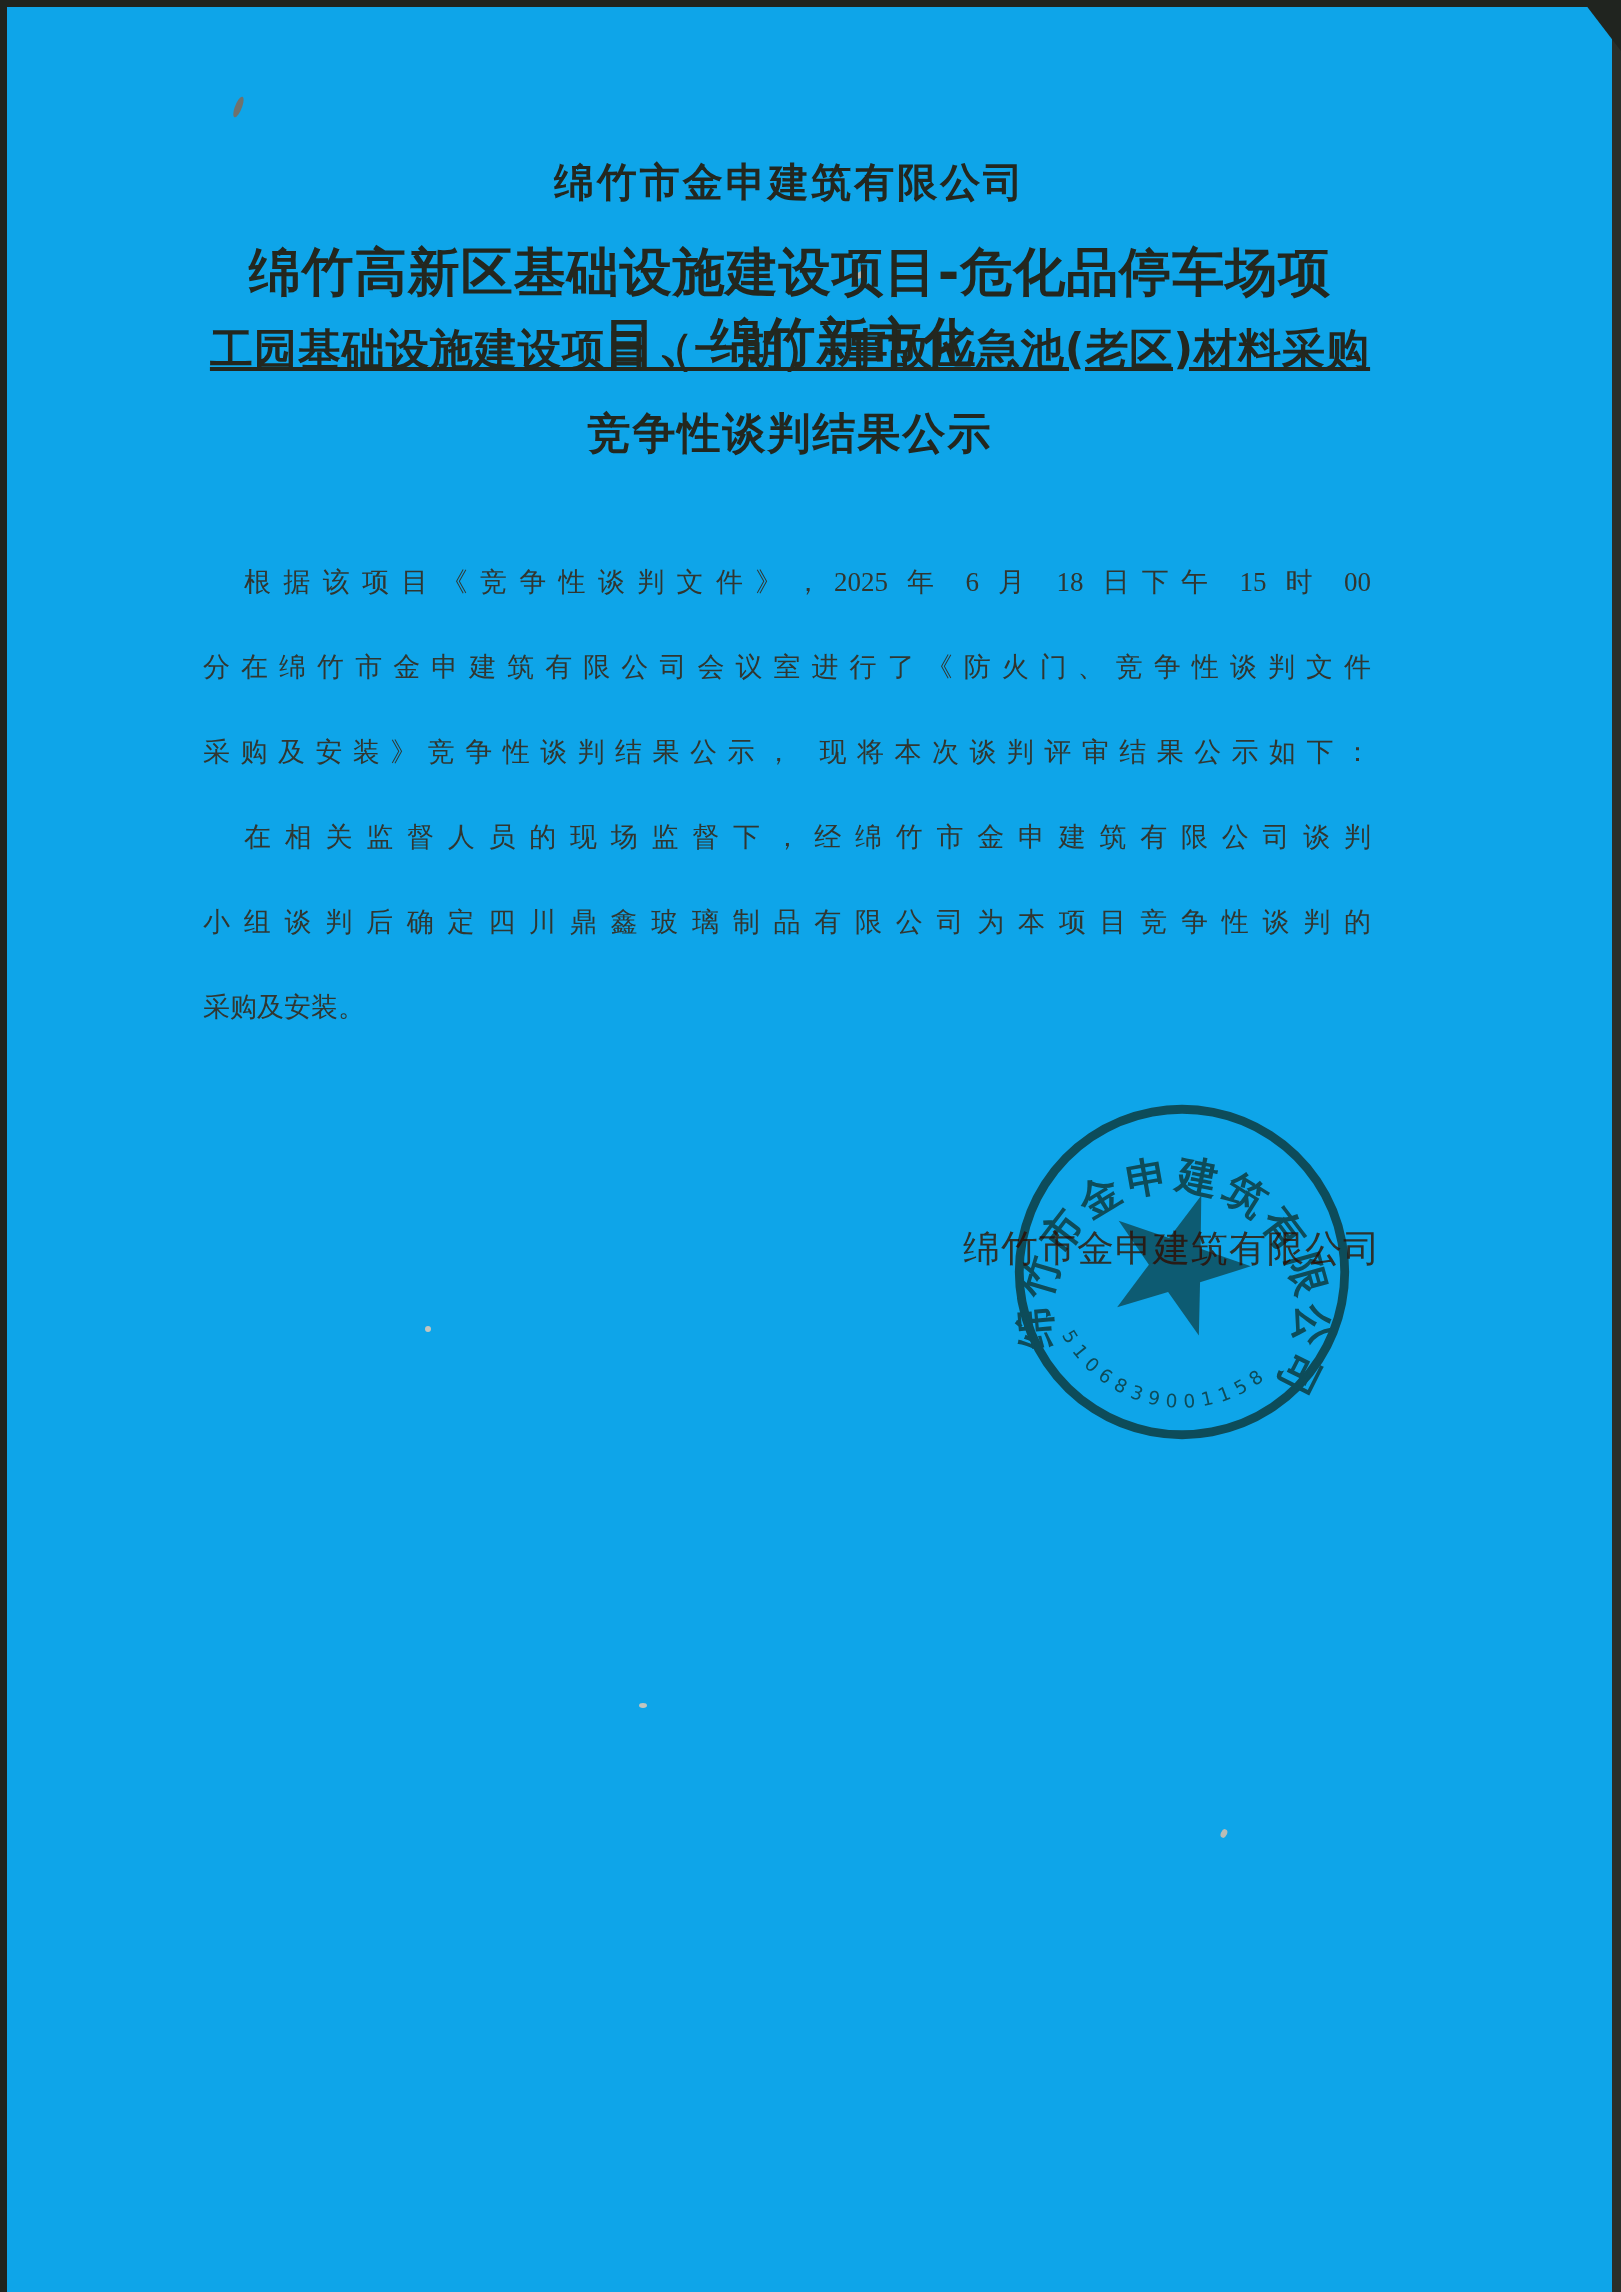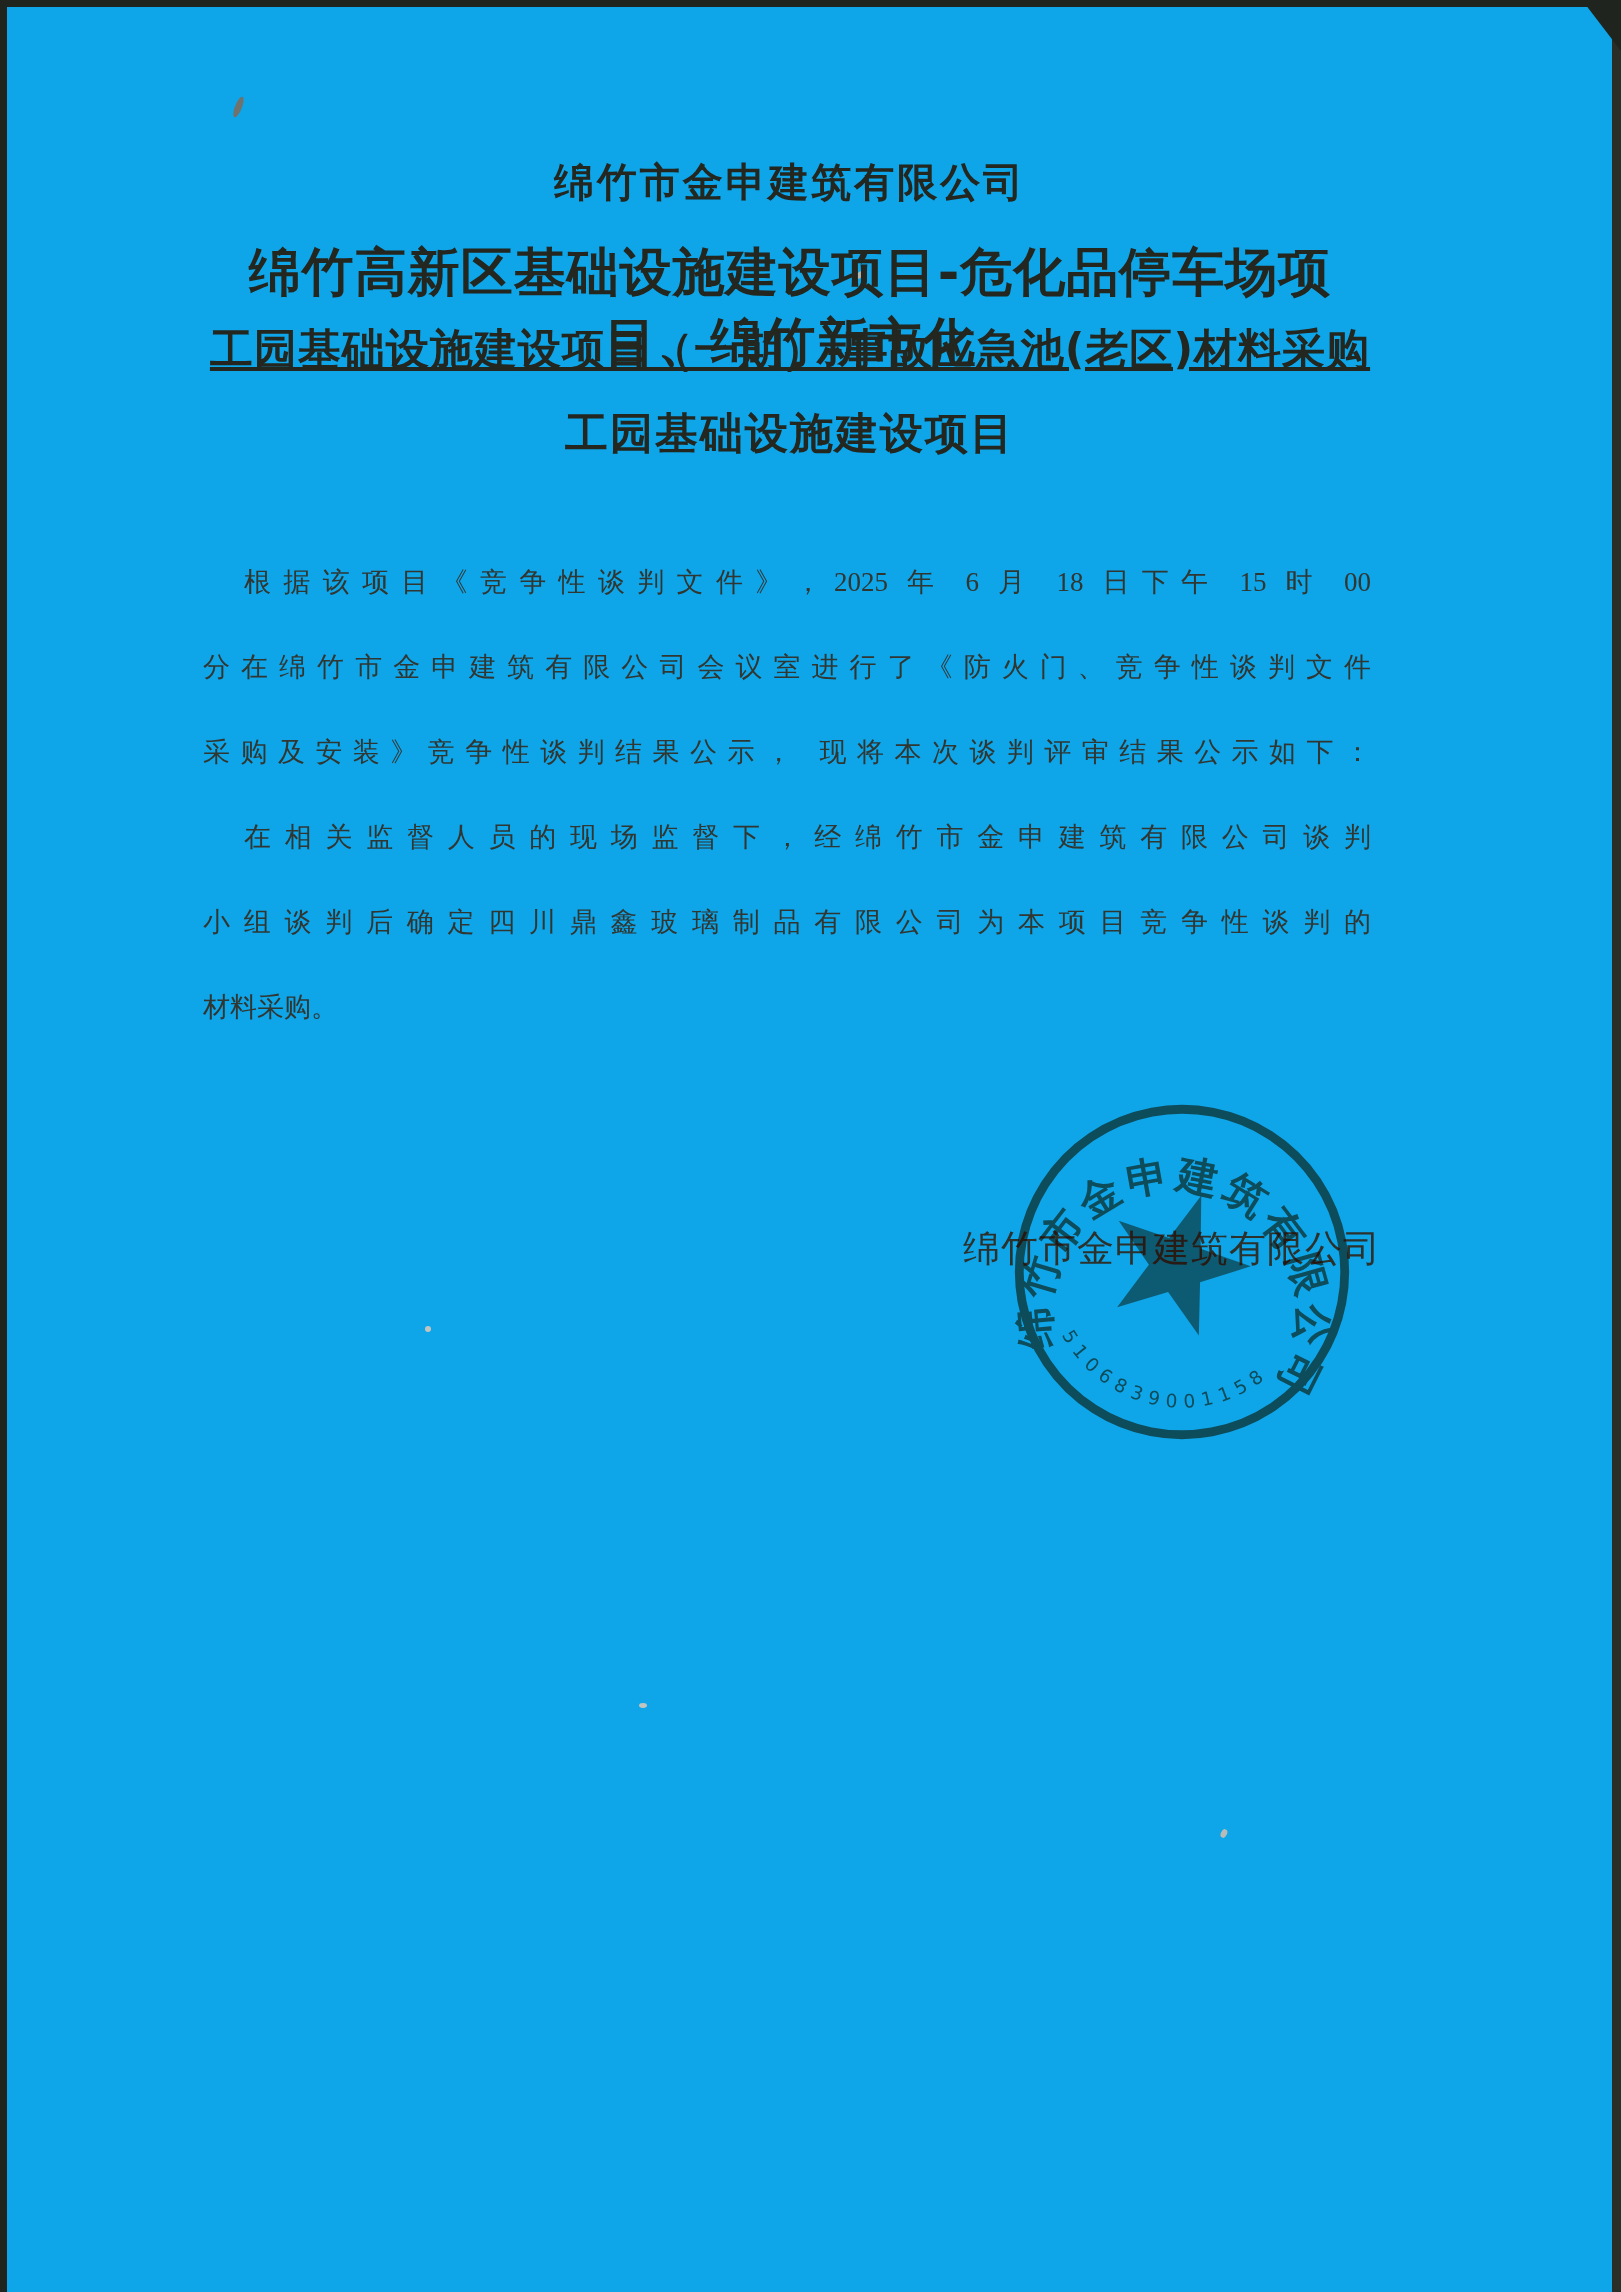--- a/index.html
+++ b/index.html
@@ -73,29 +73,29 @@
 
   <div class="speck comma" style="left:235px;top:96px;"></div>
   <div class="speck s2" style="left:855px;top:272px;"></div>
   <div class="speck s3" style="left:639px;top:1703px;"></div>
   <div class="speck s4" style="left:1221px;top:1829px;"></div>
   <div class="speck s3" style="left:425px;top:1326px;width:5.9px;height:5.9px;"></div>
 
   <div class="heading h-title">绵竹市金申建筑有限公司</div>
   <div class="heading h-sub1">绵竹高新区基础设施建设项目-危化品停车场项目、绵竹新市化</div>
   <div class="heading h-sub2">工园基础设施建设项目（一期）-事故应急池(老区)材料采购</div>
-  <div class="heading h-sub3">工园基础设施建设项目</div>
+  <div class="heading h-sub3">竞争性谈判结果公示</div>
 
   <div class="body-block">
     <div class="bline just indent">根据该项目《竞争性谈判文件》，2025 年 6 月 18 日下午 15 时 00</div>
     <div class="bline just">分在绵竹市金申建筑有限公司会议室进行了《防火门、竞争性谈判文件</div>
     <div class="bline just">采购及安装》竞争性谈判结果公示， 现将本次谈判评审结果公示如下：</div>
     <div class="bline just indent">在相关监督人员的现场监督下，经绵竹市金申建筑有限公司谈判</div>
     <div class="bline just">小组谈判后确定四川鼎鑫玻璃制品有限公司为本项目竞争性谈判的</div>
-    <div class="bline">材料采购。</div>
+    <div class="bline">采购及安装。</div>
   </div>
 
   <div class="sig sig-company">绵竹市金申建筑有限公司</div>
 
   <svg class="seal" viewBox="-202 -202 404 404">
     <g transform="rotate(11)" opacity="0.82">
       <circle cx="0" cy="0" r="166" fill="none" stroke="#d8472f" stroke-width="9"></circle>
       <polygon fill="#da4c34" opacity="0.85" transform="translate(-6,-6) rotate(8)" points="0,-75 17,-23.5 71.3,-23.2 27.6,9 44.1,60.7 0,29 -44.1,60.7 -27.6,9 -71.3,-23.2 -17,-23.5"></polygon>
       <defs>
         <path id="arcTop" d="M -120.8 84.6 A 127.5 127.5 0 1 1 120.8 84.6" fill="none"></path>

